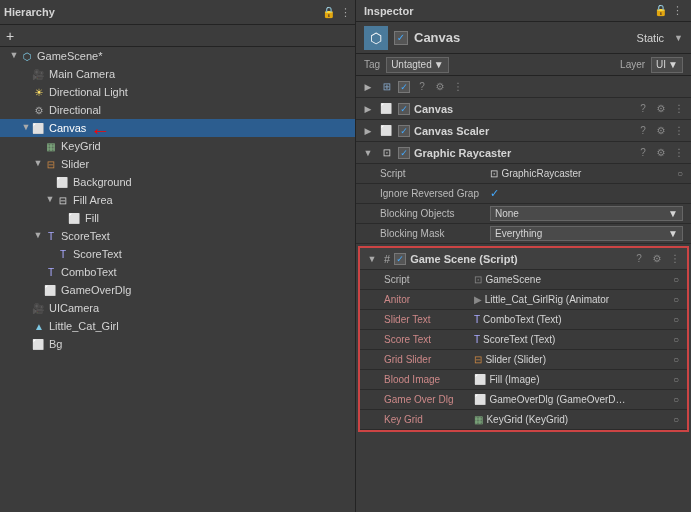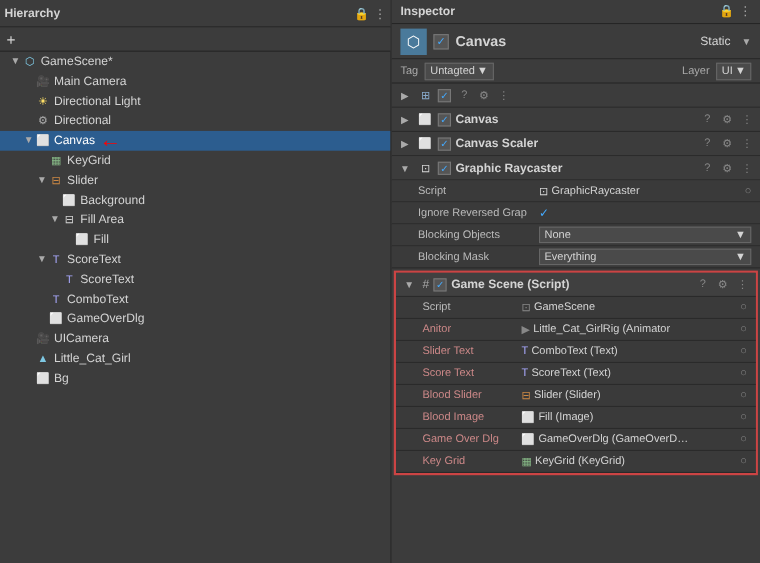--- a/index.html
+++ b/index.html
@@ -695,21 +695,21 @@
         <div class="script-prop-row">
           <span class="script-prop-label">Score Text</span>
           <span class="script-prop-value">
             <span style="color:#aaaaff;font-size:10px;">T</span>
             ScoreText (Text)
           </span>
           <span style="color:#888;font-size:10px;cursor:pointer;">○</span>
         </div>
 
         <div class="script-prop-row">
-          <span class="script-prop-label">Blood Slider</span>
+          <span class="script-prop-label">Grid Slider</span>
           <span class="script-prop-value">
             <span style="color:#cc8844;font-size:10px;">⊟</span>
             Slider (Slider)
           </span>
           <span style="color:#888;font-size:10px;cursor:pointer;">○</span>
         </div>
 
         <div class="script-prop-row">
           <span class="script-prop-label">Blood Image</span>
           <span class="script-prop-value">

